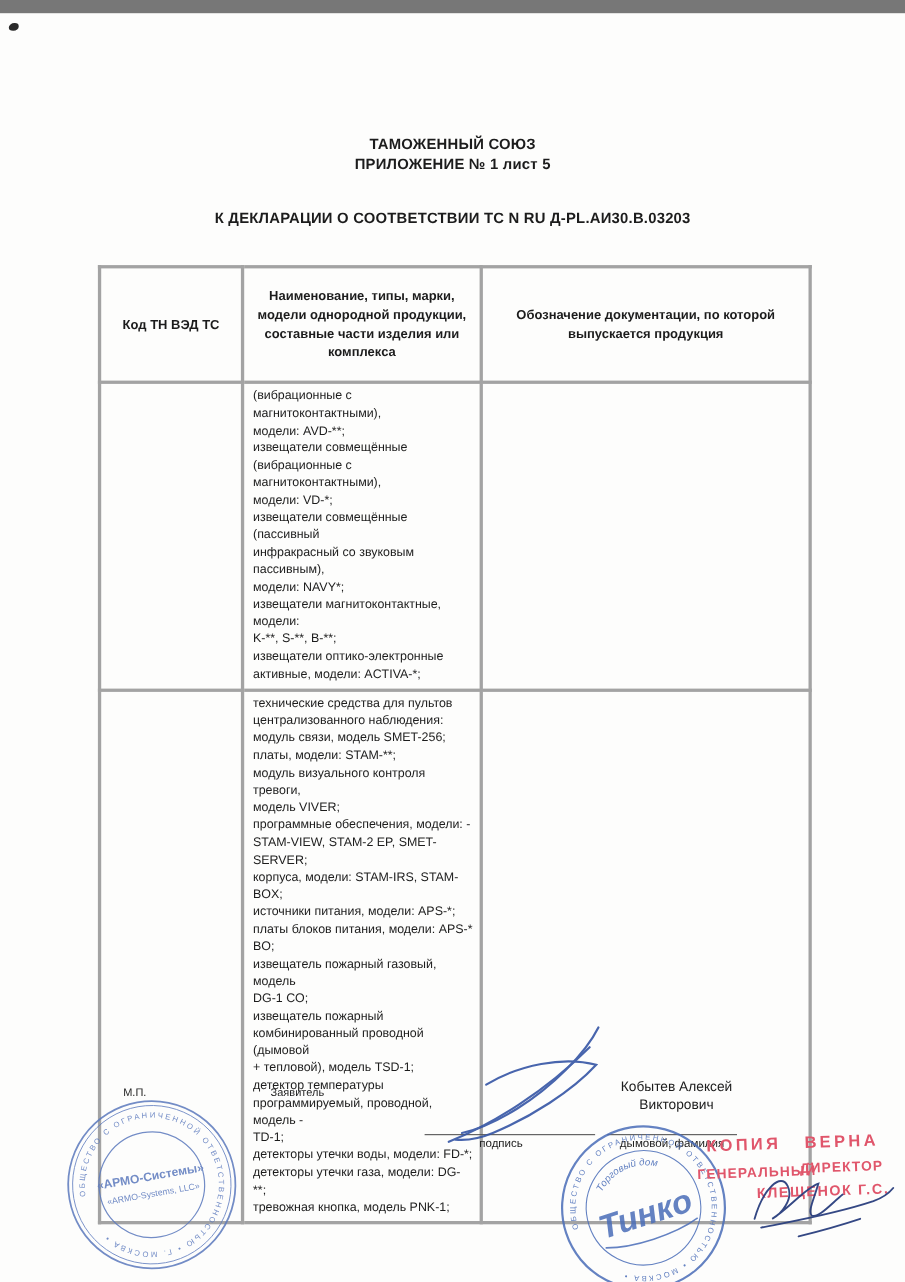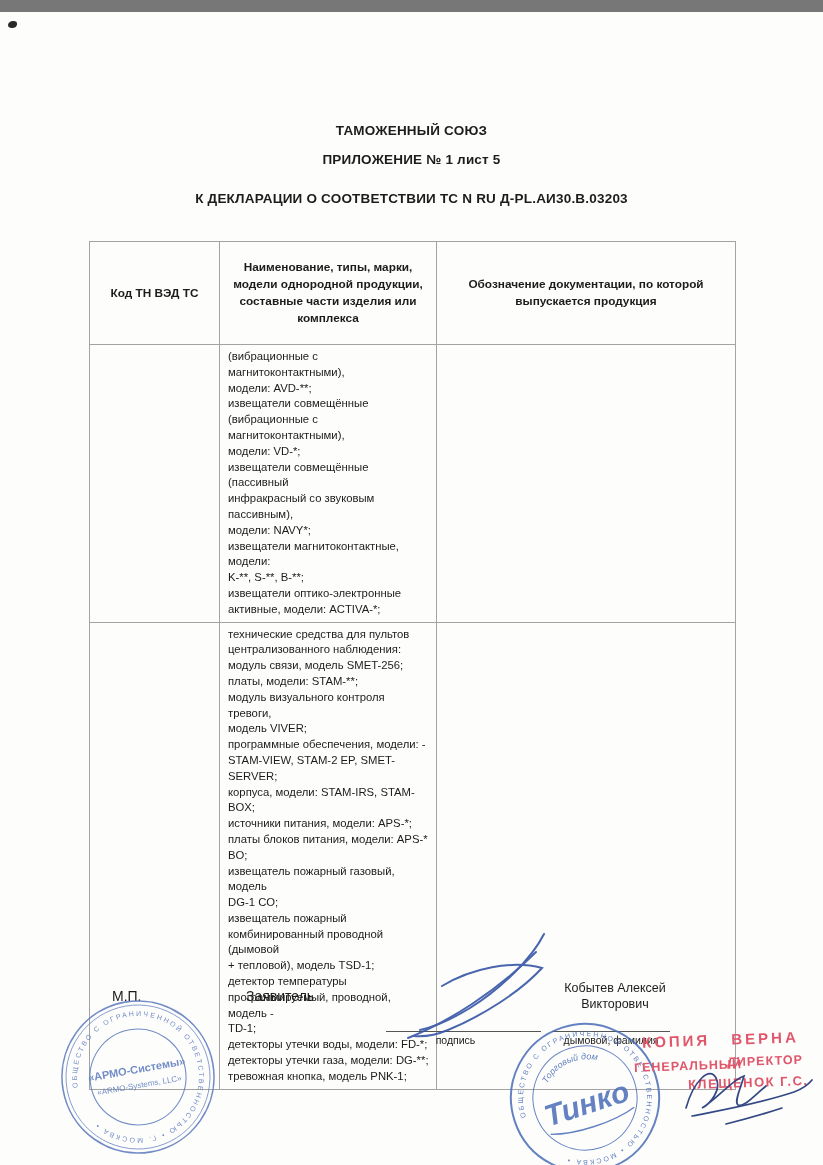--- a/index.html
+++ b/index.html
@@ -4,45 +4,45 @@
 <style>
   html,body { margin:0; padding:0; background:#777; }
   .page {
     position:relative; width:823px; height:1165px; margin:12px auto;
     background:#fdfdfc; overflow:hidden;
     font-family:"Liberation Sans", sans-serif; color:#1c1c1c;
   }
   
   .doc-head { position:absolute; left:0; width:100%; text-align:center; font-weight:bold; font-size:13.5px; letter-spacing:.2px; }
   .h1 { top:111px; }
-  .h2 { top:140px; }
+  .h2 { top:130px; }
   .h3 { top:179px; }
   
   table.main {
     position:absolute; left:89px; top:229px; width:646px;
     border-collapse:collapse; table-layout:fixed;
   }
   table.main th, table.main td {
-    border:1px solid #a3a3a3; font-size:11.3px; line-height:15.8px;
+    border:3px solid #a3a3a3; font-size:11.3px; line-height:15.8px;
     padding:4px 6px 4px 8px; vertical-align:top; text-align:left;
     overflow:hidden;
   }
   table.main th {
     font-weight:bold; text-align:center; vertical-align:middle;
     height:94px; white-space:pre-line; font-size:11.8px; line-height:17px;
     padding:4px 8px;
   }
   col.c1 { width:130px; } col.c2 { width:217px; } col.c3 { width:299px; }
   td.desc { white-space:pre-line; }
   tr.r1 td { height:196px; }
   tr.r2 td { height:398px; }
   tr.r3 td { height:32px; }
   
   .abs { position:absolute; }
-  .lbl { font-size:14px; }
+  .lbl { font-size:10px; }
   .sig-line { border-top:1.3px solid #555; height:0; }
   .cap { font-size:10.5px; text-align:center; color:#222; }
   .name-block { text-align:center; font-size:12.5px; line-height:16px; }
   
   .stamp { pointer-events:none; }
   .red-stamp { color:#e0566b; font-weight:bold; white-space:nowrap; }
   .artifact { position:absolute; background:#2a2a2a; border-radius:60% 40% 55% 45%; }
 </style>
 </head>
 <body>

